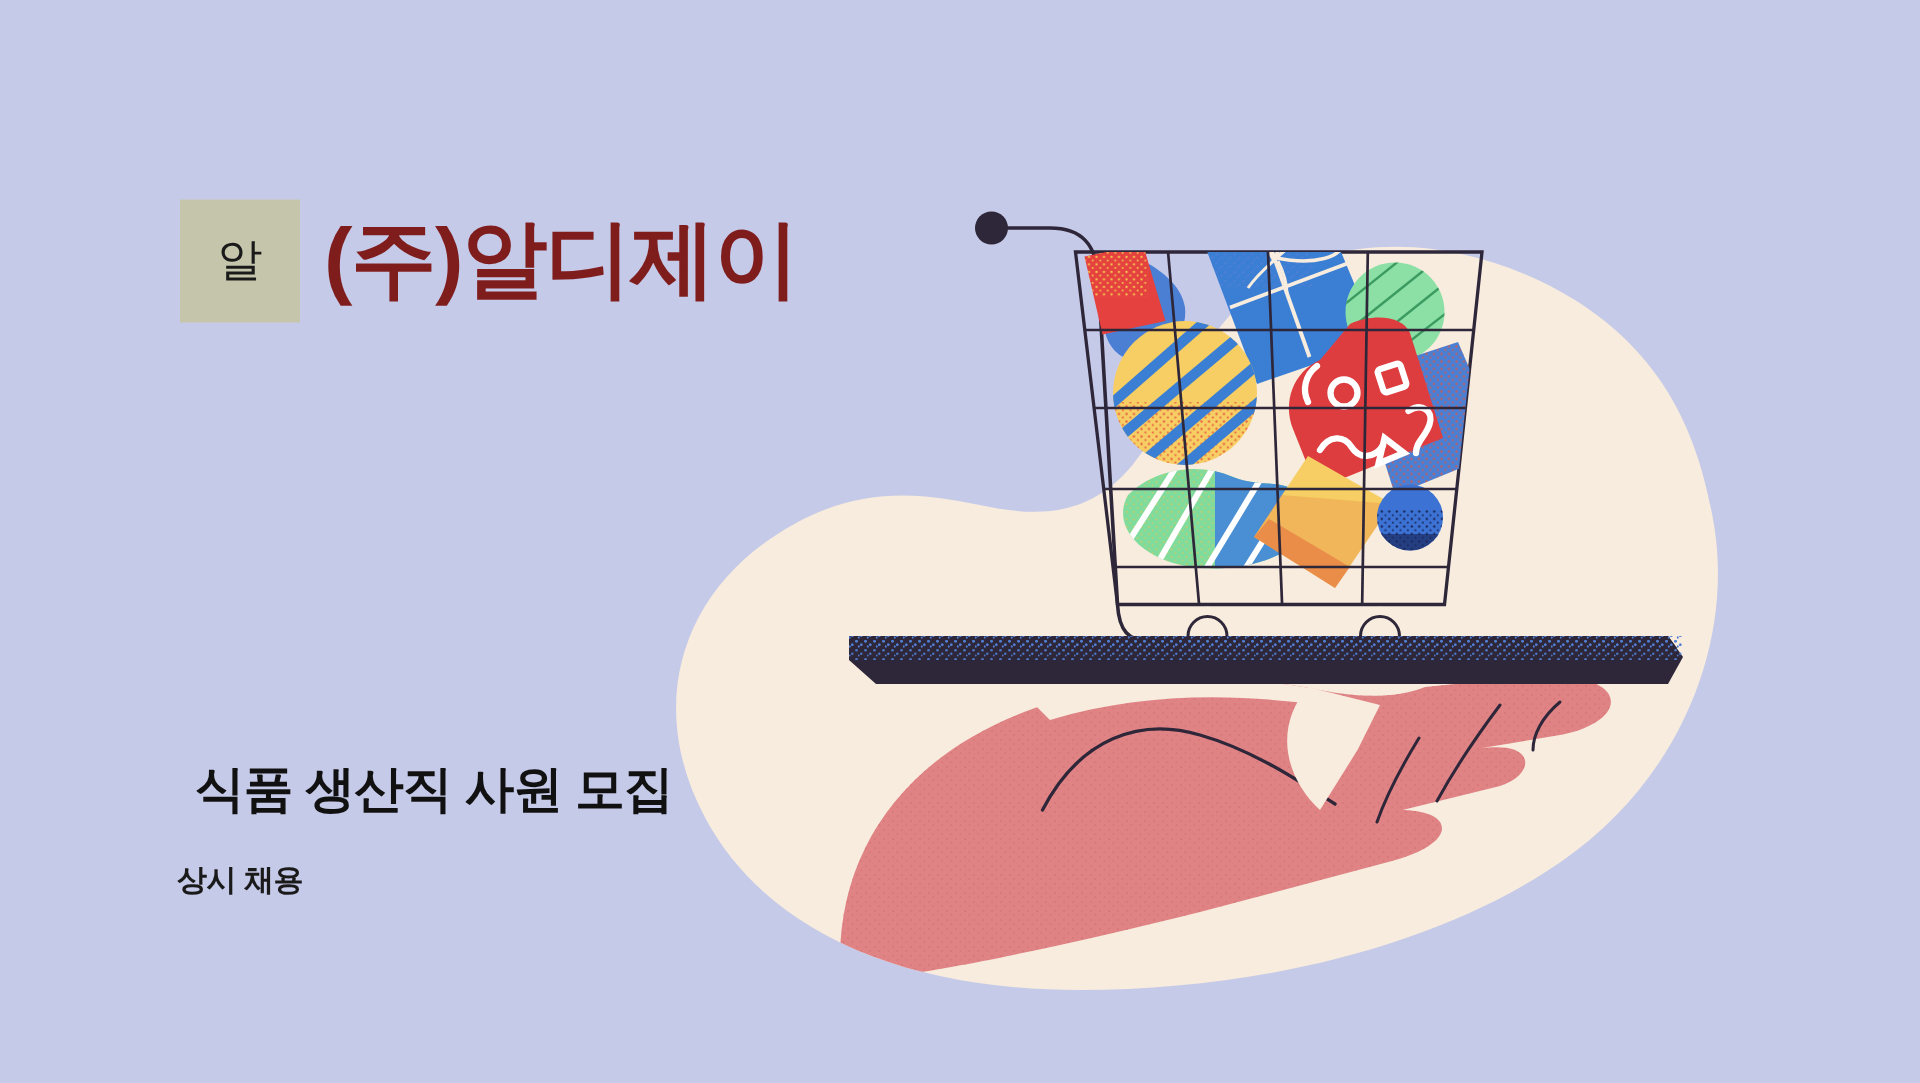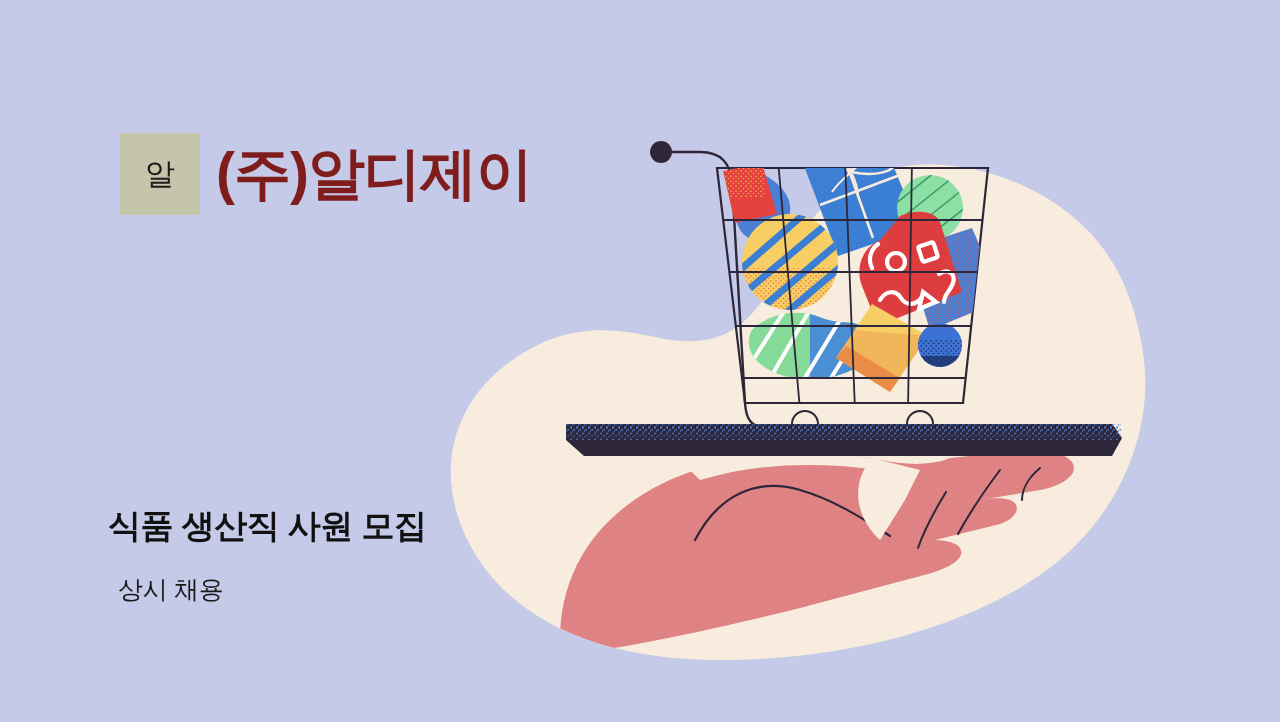--- a/index.html
+++ b/index.html
@@ -51,35 +51,35 @@
   .company-name {
     font-size: 57px;
     font-weight: 700;
     color: #7f1d1d;
     letter-spacing: -1px;
     line-height: 1.05;
     white-space: nowrap;
   }
   .job-title {
     position: absolute;
-    left: 108px;
+    left: 130px;
     top: 504px;
     font-size: 33px;
     font-weight: 700;
     color: #111111;
     letter-spacing: -0.5px;
     z-index: 5;
     white-space: nowrap;
   }
   .job-subtitle {
     position: absolute;
     left: 118px;
     top: 573px;
-    font-size: 25px;
-    font-weight: 400;
+    font-size: 20px;
+    font-weight: 700;
     color: #1a1a1a;
     letter-spacing: -0.3px;
     z-index: 5;
     white-space: nowrap;
   }
 </style>
 </head>
 <body>
 
 <div class="poster">

